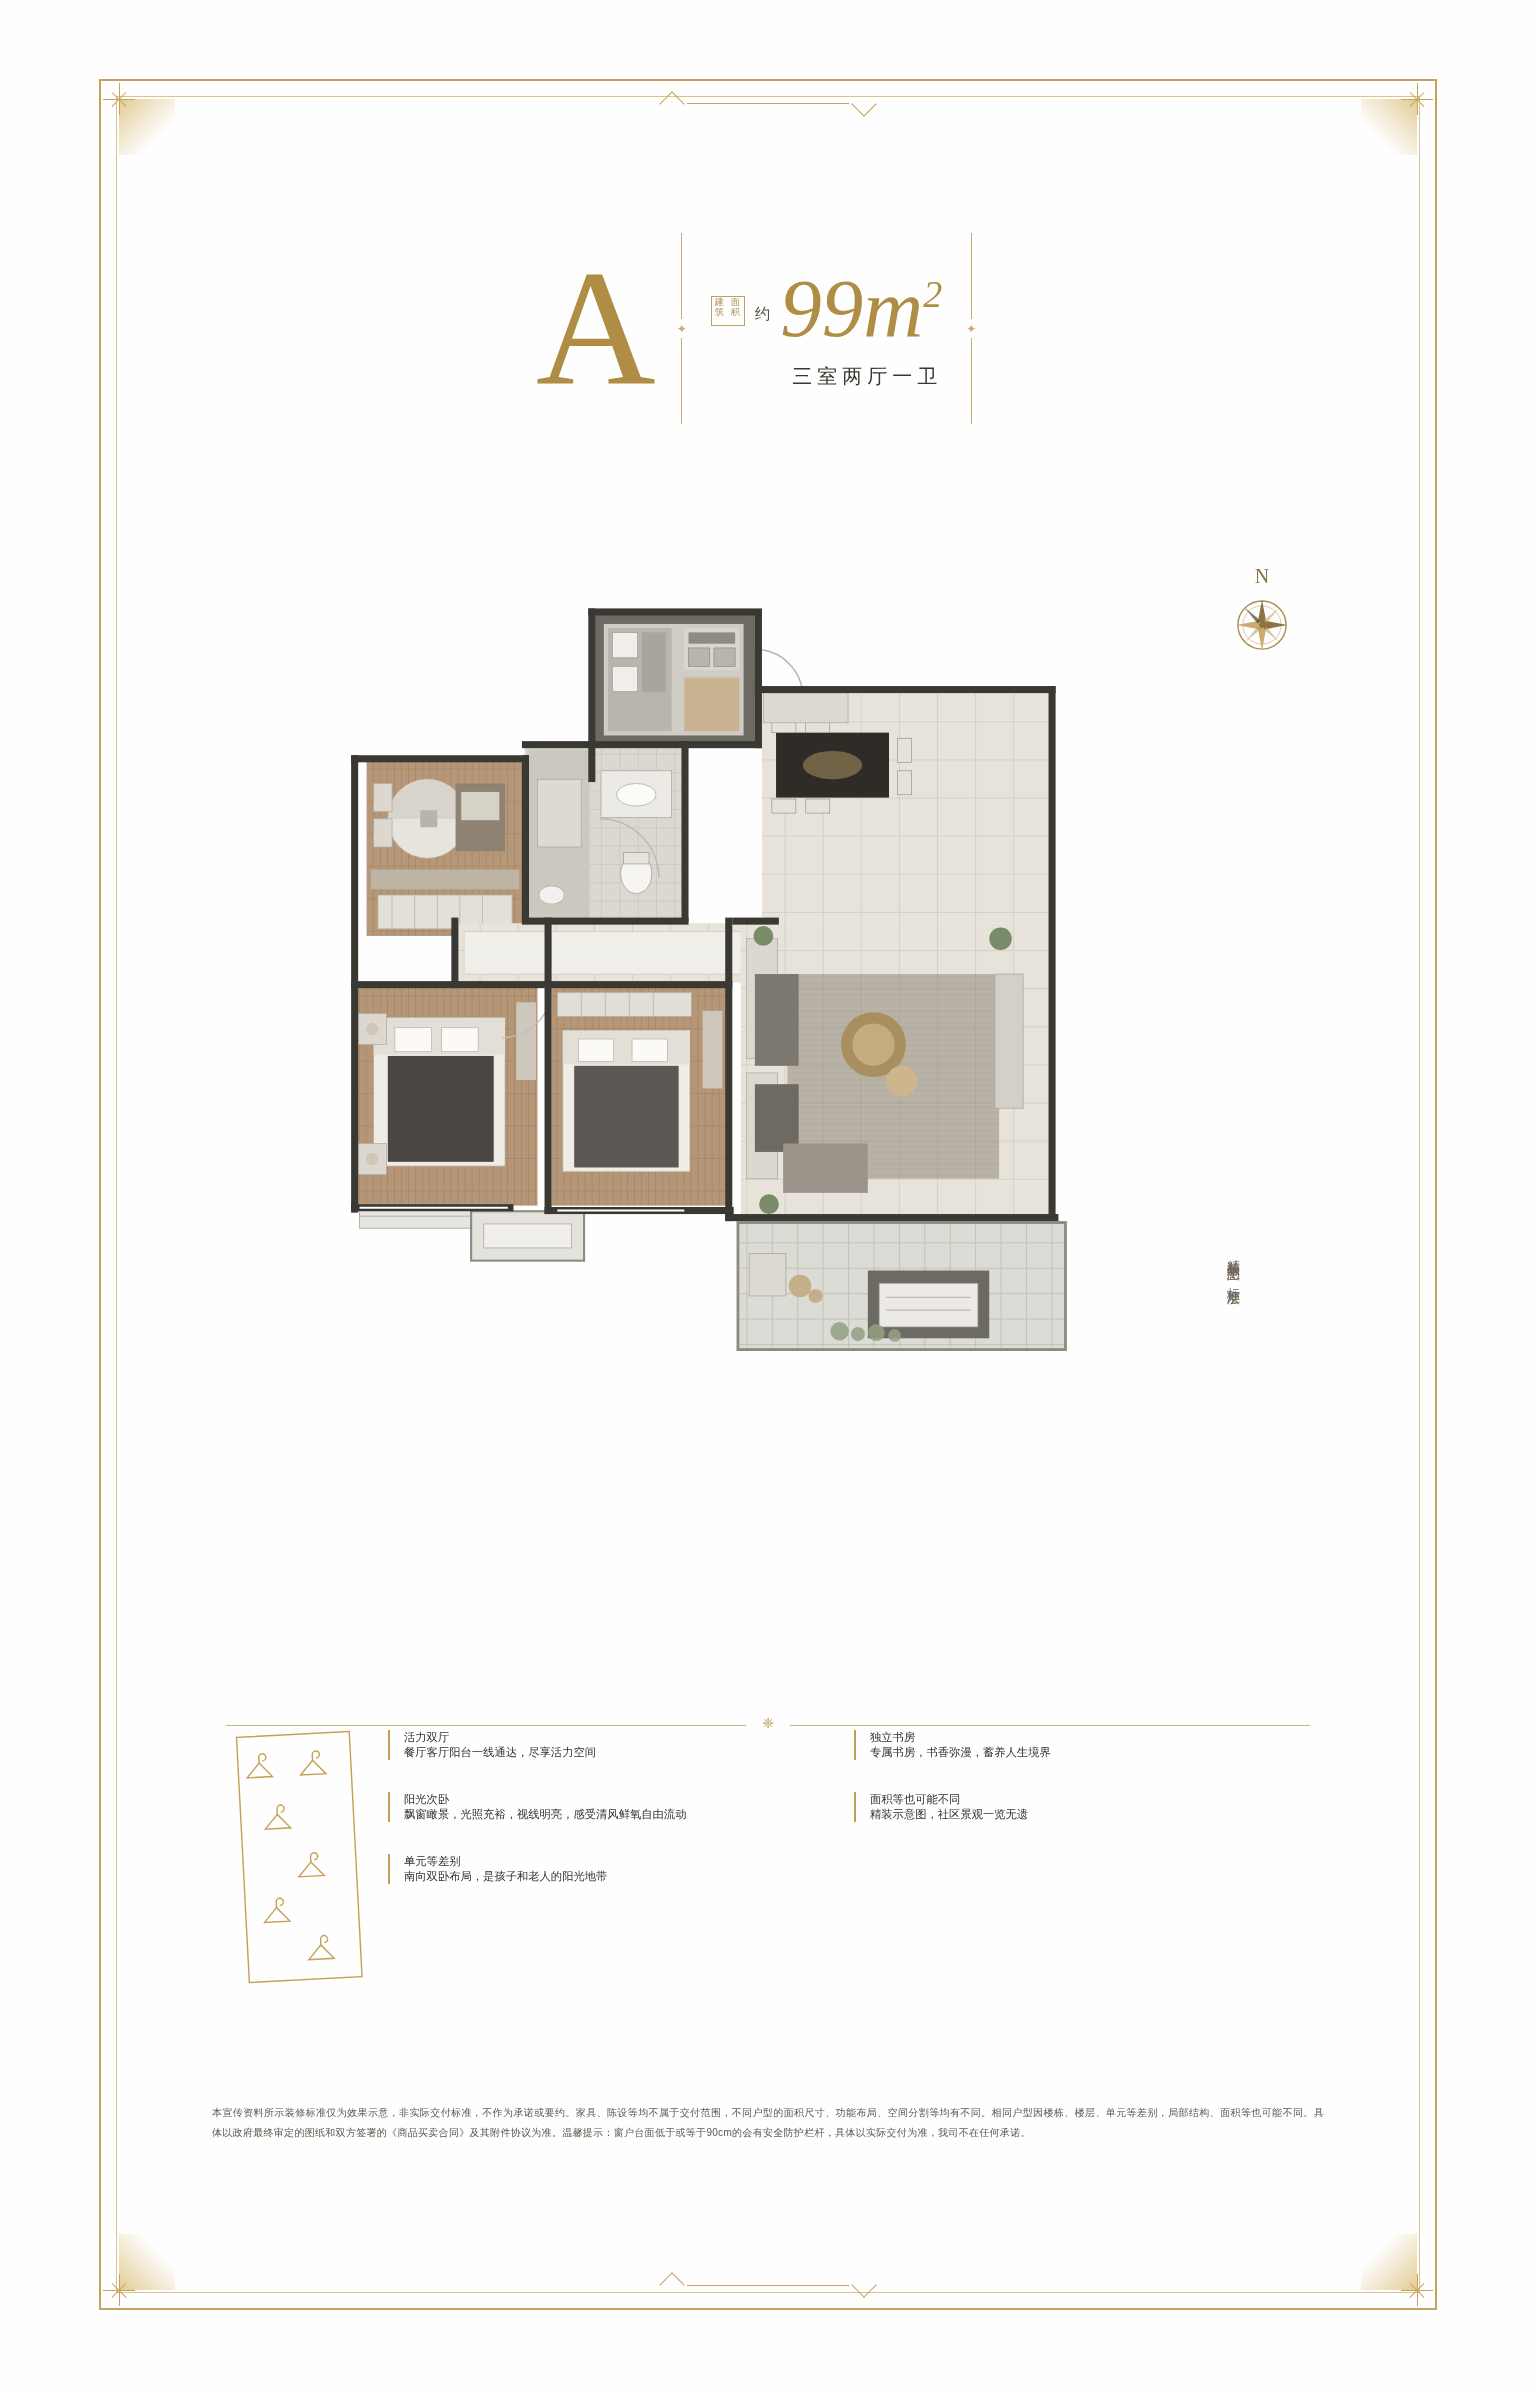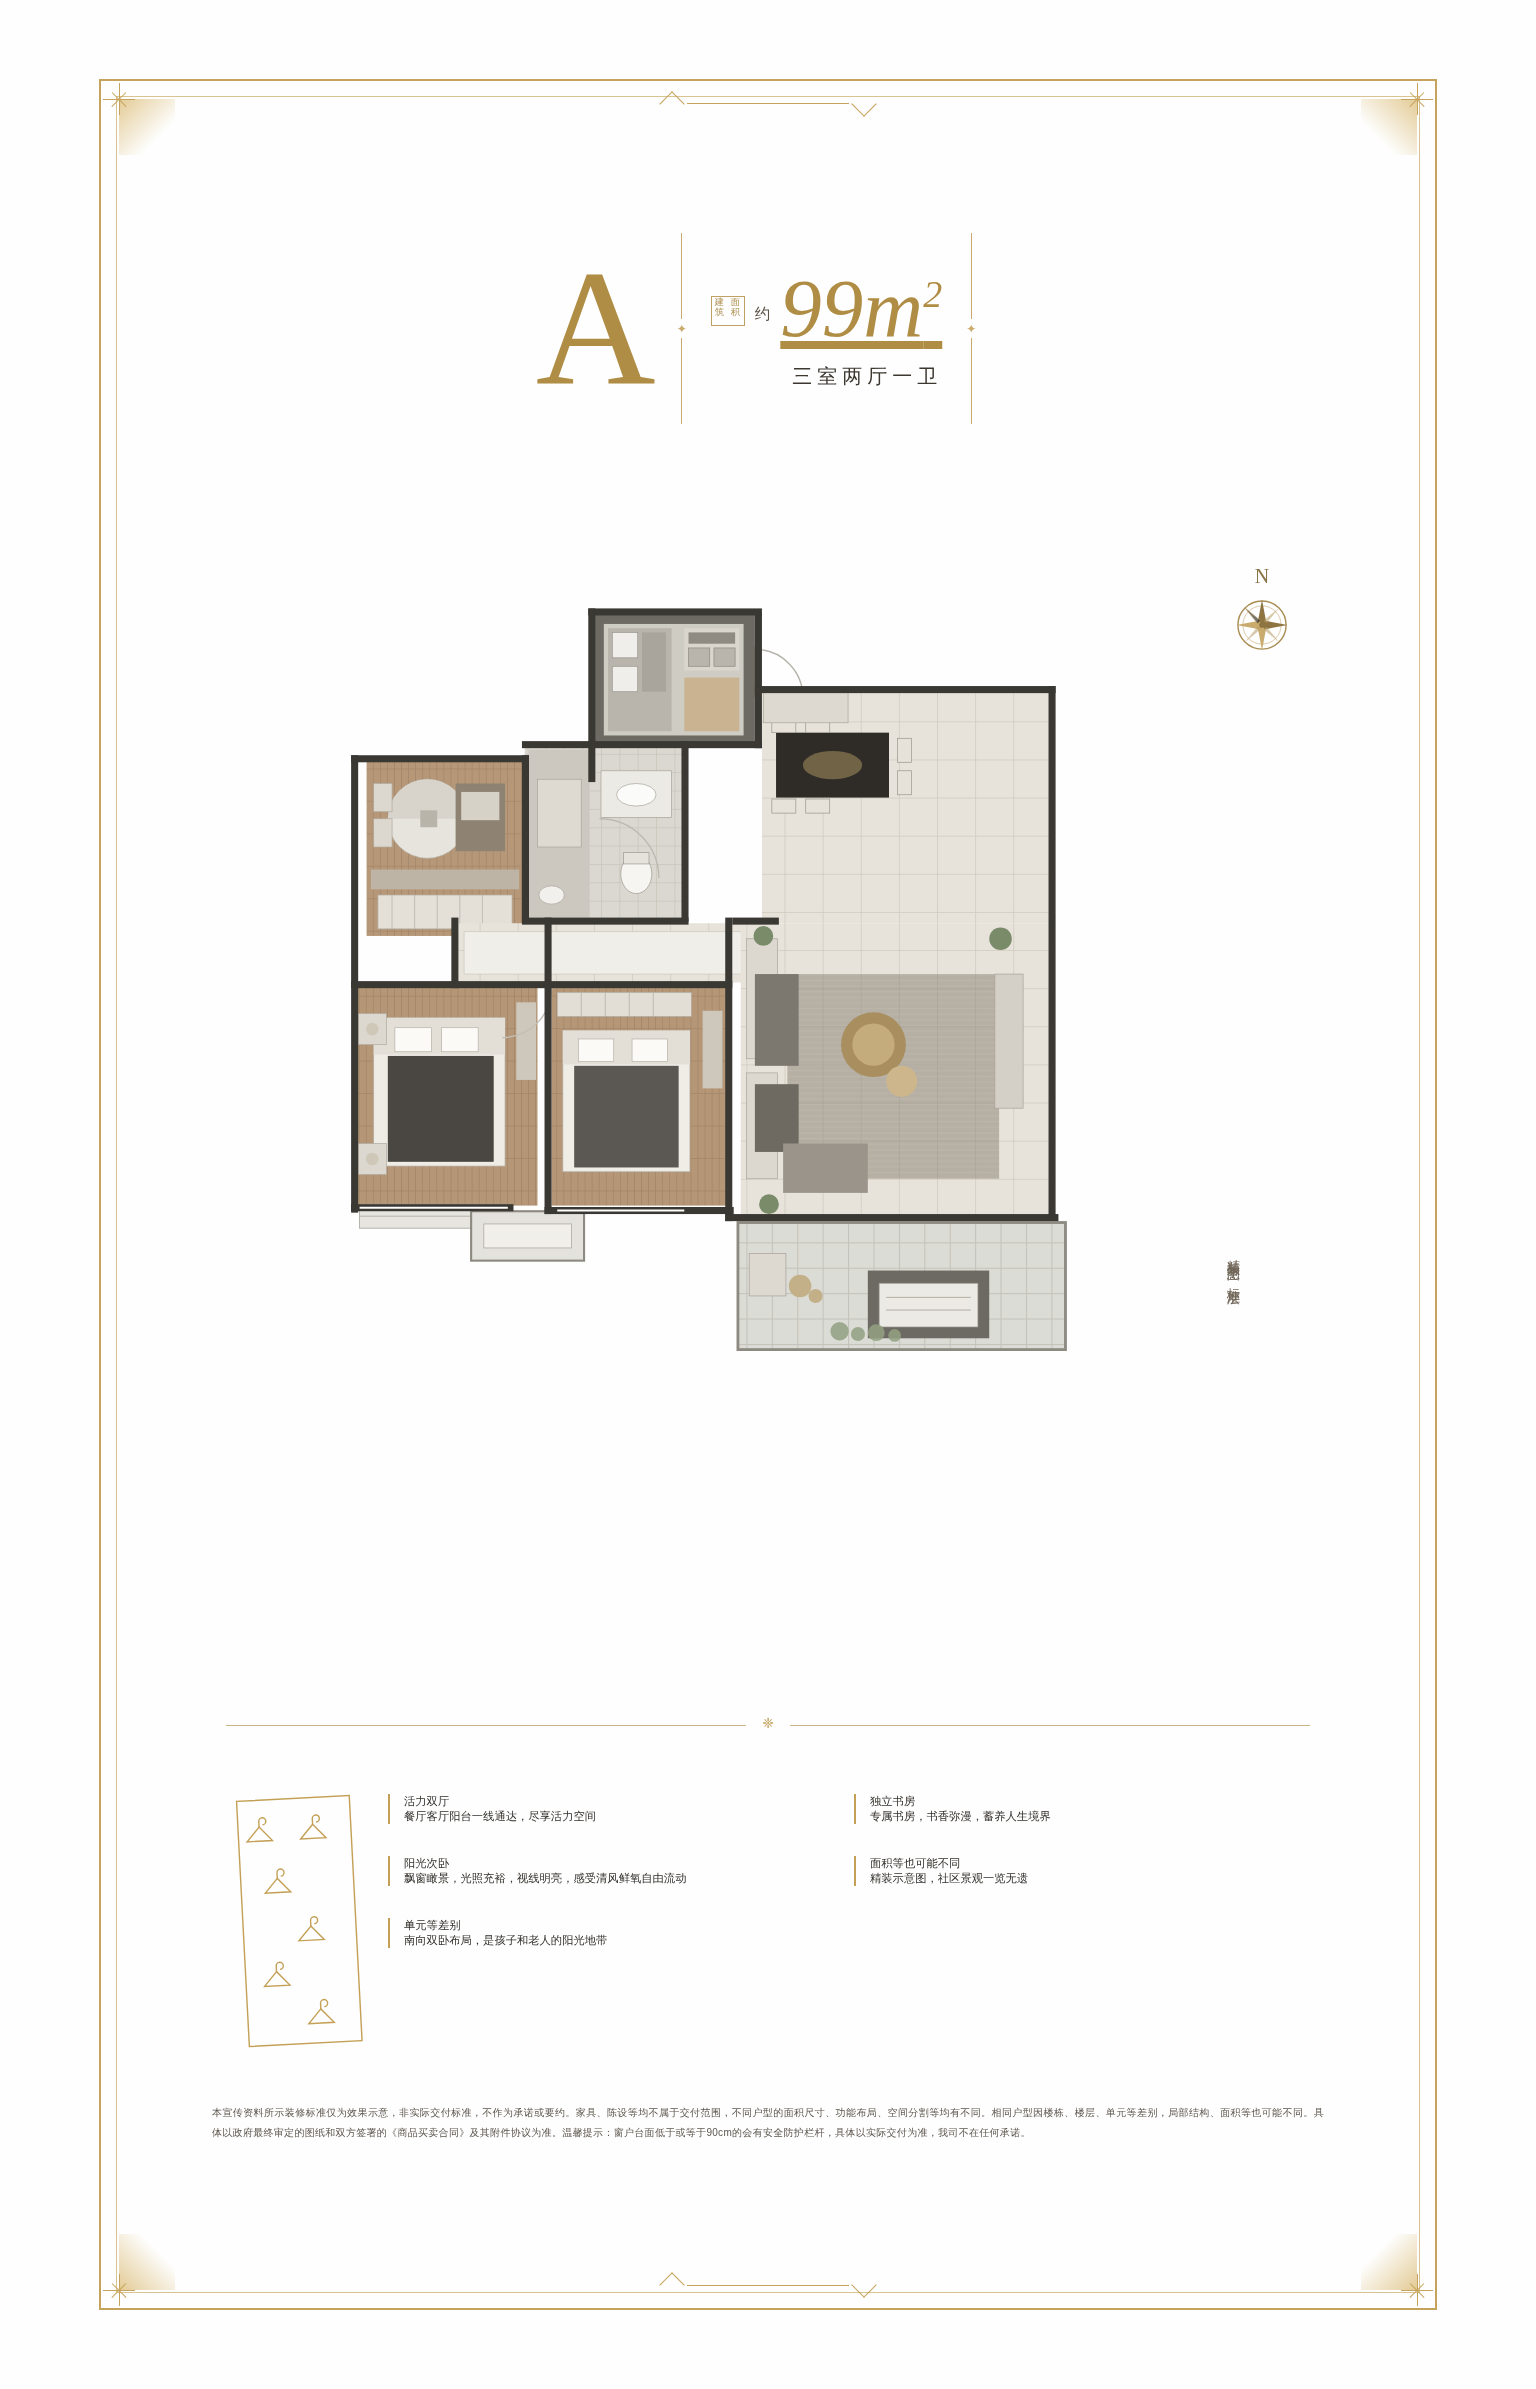--- a/index.html
+++ b/index.html
@@ -35,42 +35,42 @@
   .header{position:absolute;left:0;right:0;top:233px;display:flex;justify-content:center;align-items:flex-start;}
   .hdr-inner{display:flex;align-items:center;gap:0px;}
   .big-letter{font-family:"Liberation Serif","DejaVu Serif",serif;font-size:166px;line-height:0.95;color:#b08d45;font-weight:400;letter-spacing:-2.8px;}
   .rule-col{display:flex;flex-direction:column;align-items:center;justify-content:center;height:191px;margin:0 24px;}
   .rule-col .vline{width:1.4px;flex:1;background:#c9ab6b;}
   .rule-col .star{font-size:12px;color:#c9ab6b;line-height:1;padding:3.5px 0;}
   .mid{display:flex;flex-direction:column;align-items:flex-start;justify-content:center;height:191px;}
   .area-row{display:flex;align-items:flex-end;gap:10px;}
   .area-badge{display:flex;flex-direction:row;justify-content:center;width:32px;height:28px;border:0.7px solid #bfa263;color:#a98c49;font-size:9.2px;line-height:1.12;text-align:center;letter-spacing:0.7px;margin-bottom:24px;}
   .approx{font-size:15.5px;color:#5d5348;margin-bottom:25.4px;}
-  .sqm{font-family:"Liberation Serif","DejaVu Serif",serif;font-style:italic;font-size:83px;line-height:1;color:#b08d45;font-weight:400;text-decoration:underline;}
+  .sqm{font-family:"Liberation Serif","DejaVu Serif",serif;font-style:italic;font-size:83px;line-height:1;color:#b08d45;font-weight:400;}
   .sqm sup{font-size:38px;vertical-align:super;}
   .layout-line{margin-top:12.7px;font-size:20px;letter-spacing:5px;color:#3c3830;align-self:flex-end;}
 
   
   .compass{position:absolute;left:1228px;top:565px;width:68px;height:99px;text-align:center;}
   .compass .n{font-family:"Liberation Serif",serif;font-size:20px;color:#8a7448;margin-bottom:2.8px;}
 
   
   .plan{position:absolute;left:289px;top:607px;width:960px;height:960px;}
   .plan svg{display:block;}
   .side-note{position:absolute;left:1224px;top:1249px;writing-mode:vertical-rl;font-size:13.4px;letter-spacing:2.1px;color:#6f6557;}
 
   
   .divider{position:absolute;left:226px;right:226px;top:1715px;height:21px;}
   .dv-line{position:absolute;top:10px;height:0.7px;background:#cbb487;}
   .dv-left{left:0;right:52%;}
   .dv-right{right:0;left:52%;}
   .dv-mark{position:absolute;left:50%;top:0;transform:translateX(-50%);color:#c09f57;font-size:14px;}
 
   
-  .features{position:absolute;left:233px;top:1794px;width:1087px;display:flex;gap:0;}
+  .features{position:absolute;left:233px;top:1730px;width:1087px;display:flex;gap:0;}
   .hanger-box{width:134px;height:254px;position:relative;margin-right:21px;}
   .feat-wrap{display:flex;flex-wrap:wrap;flex:1;align-content:flex-start;}
   .feat-cell{width:50%;box-sizing:border-box;margin-bottom:32px;}
   .feat-cell .inner{border-left:2.1px solid #c3a055;padding-left:14px;}
 
   
   .footer{position:absolute;left:212px;right:212px;top:2103px;font-size:10px;line-height:1.95;color:#5c564d;letter-spacing:0.3px;text-align:justify;}
 </style>
 </head>
 <body>

